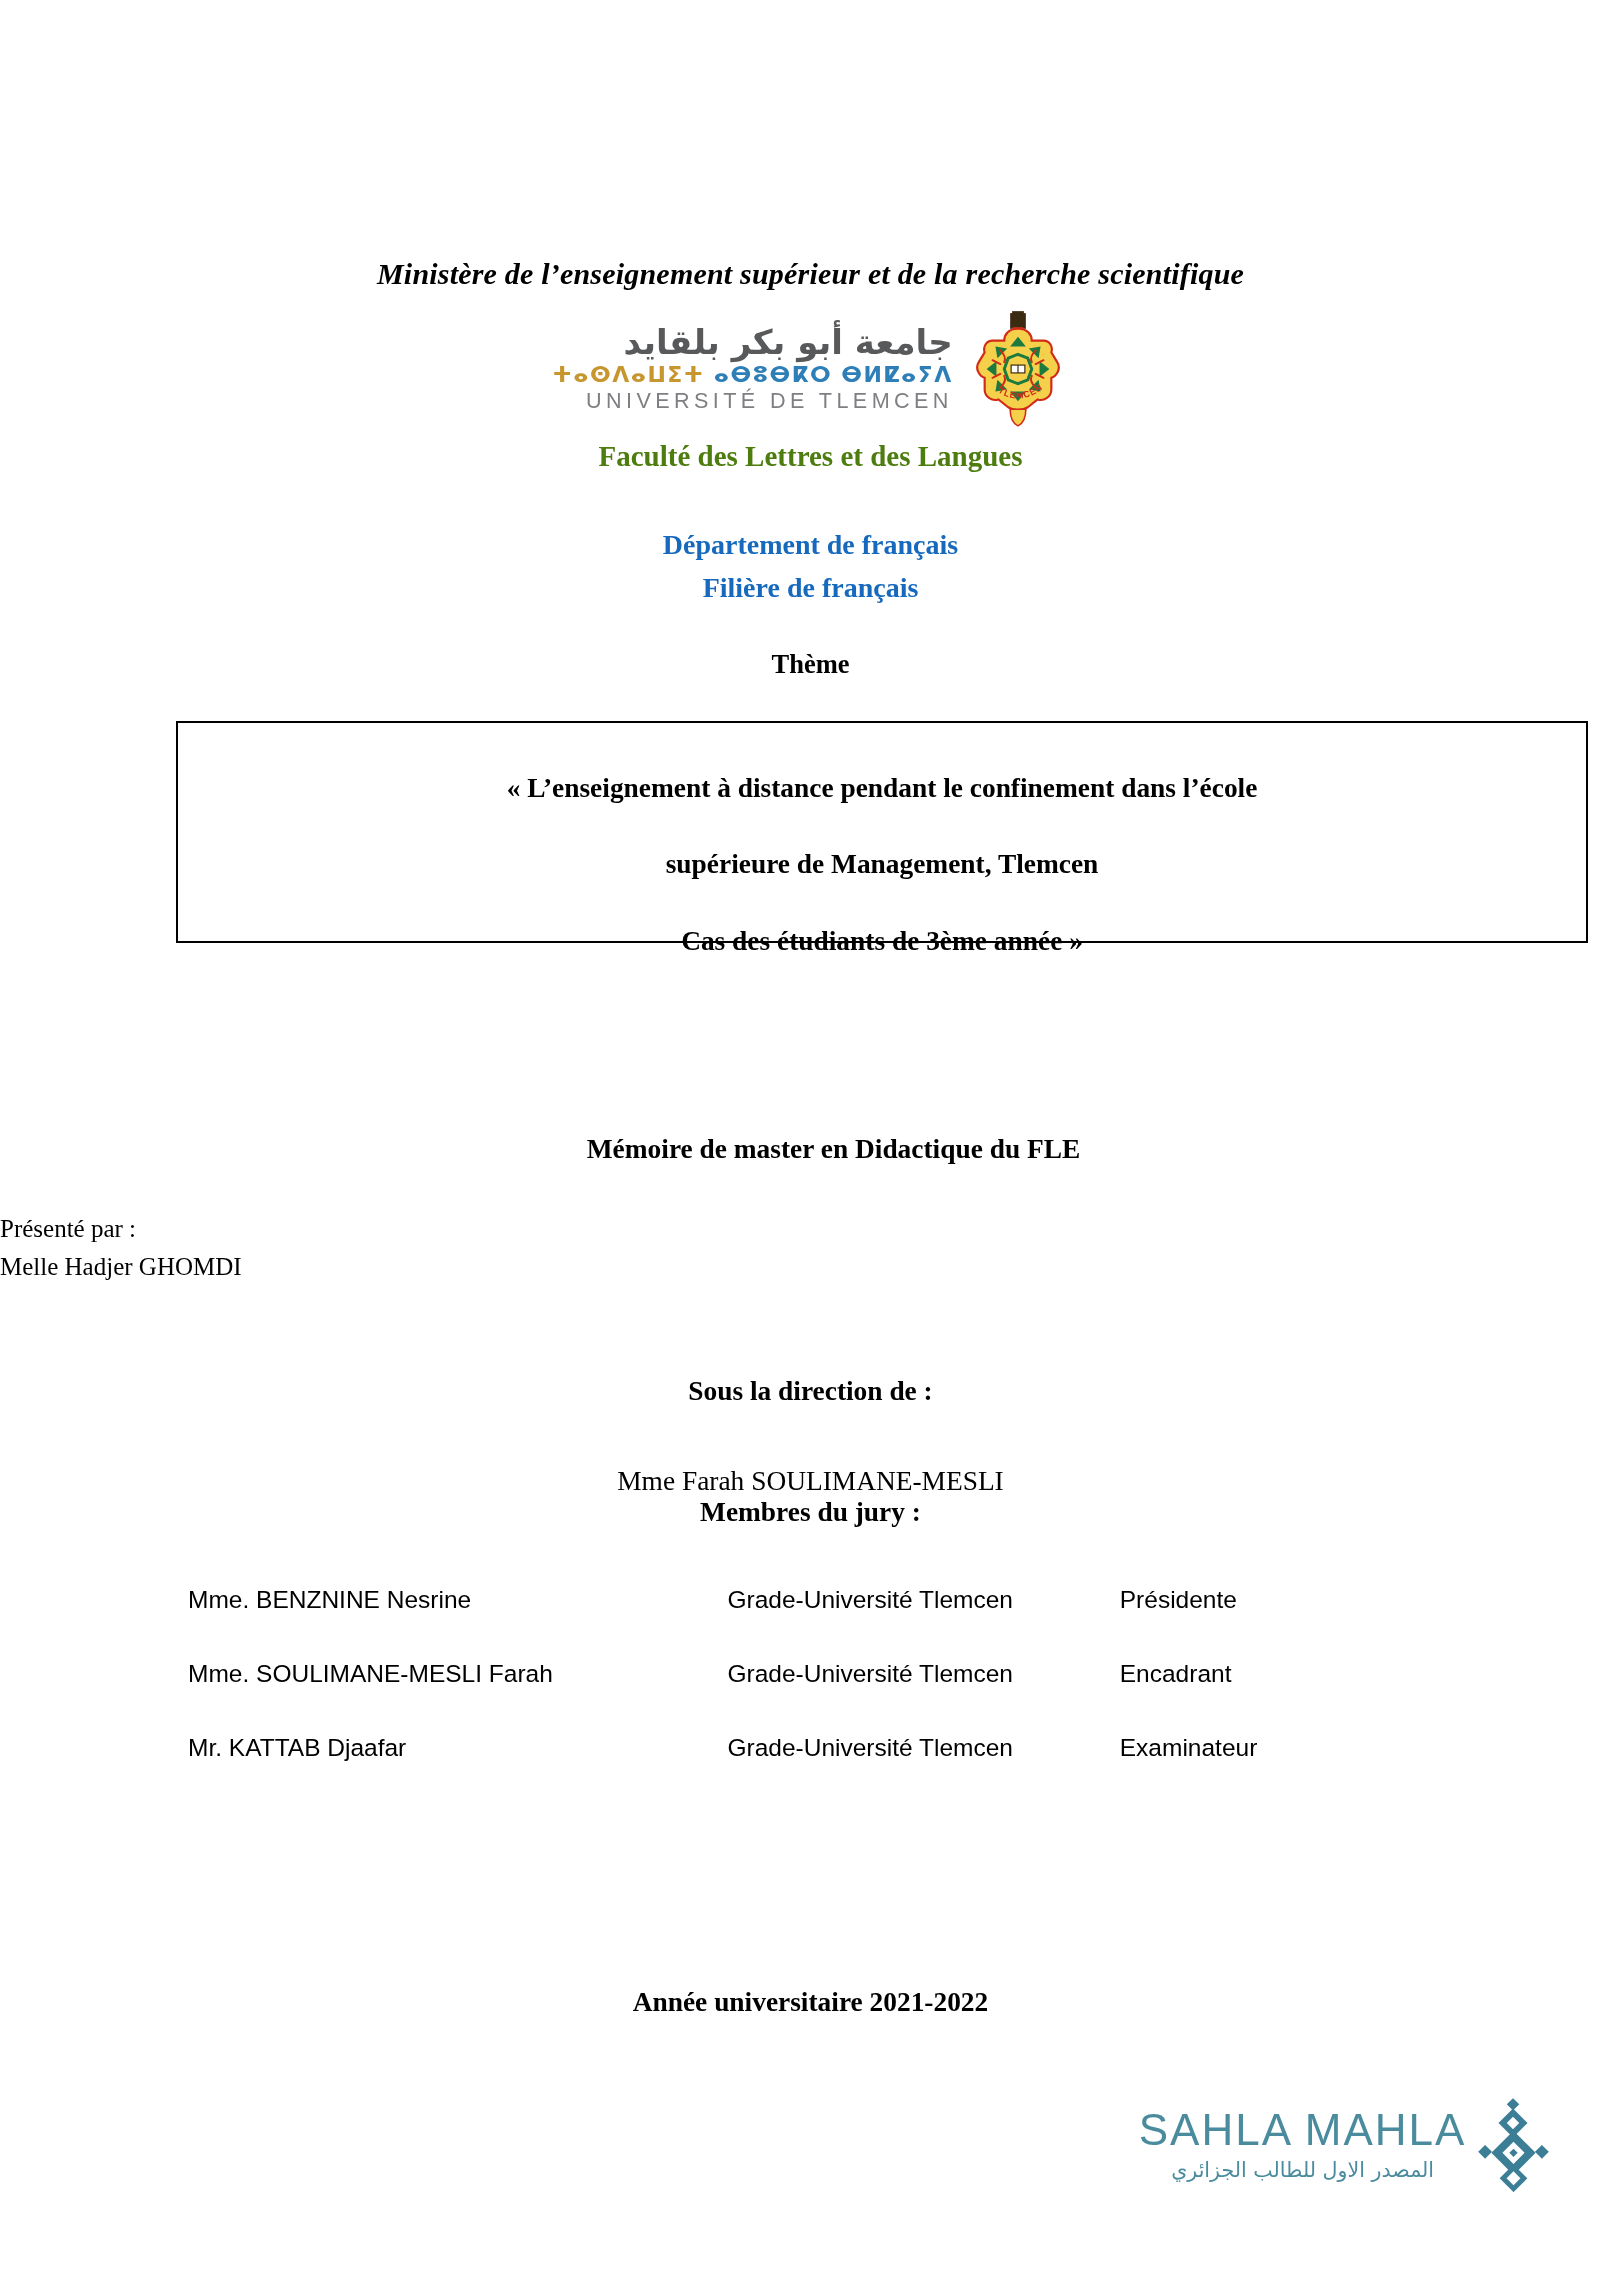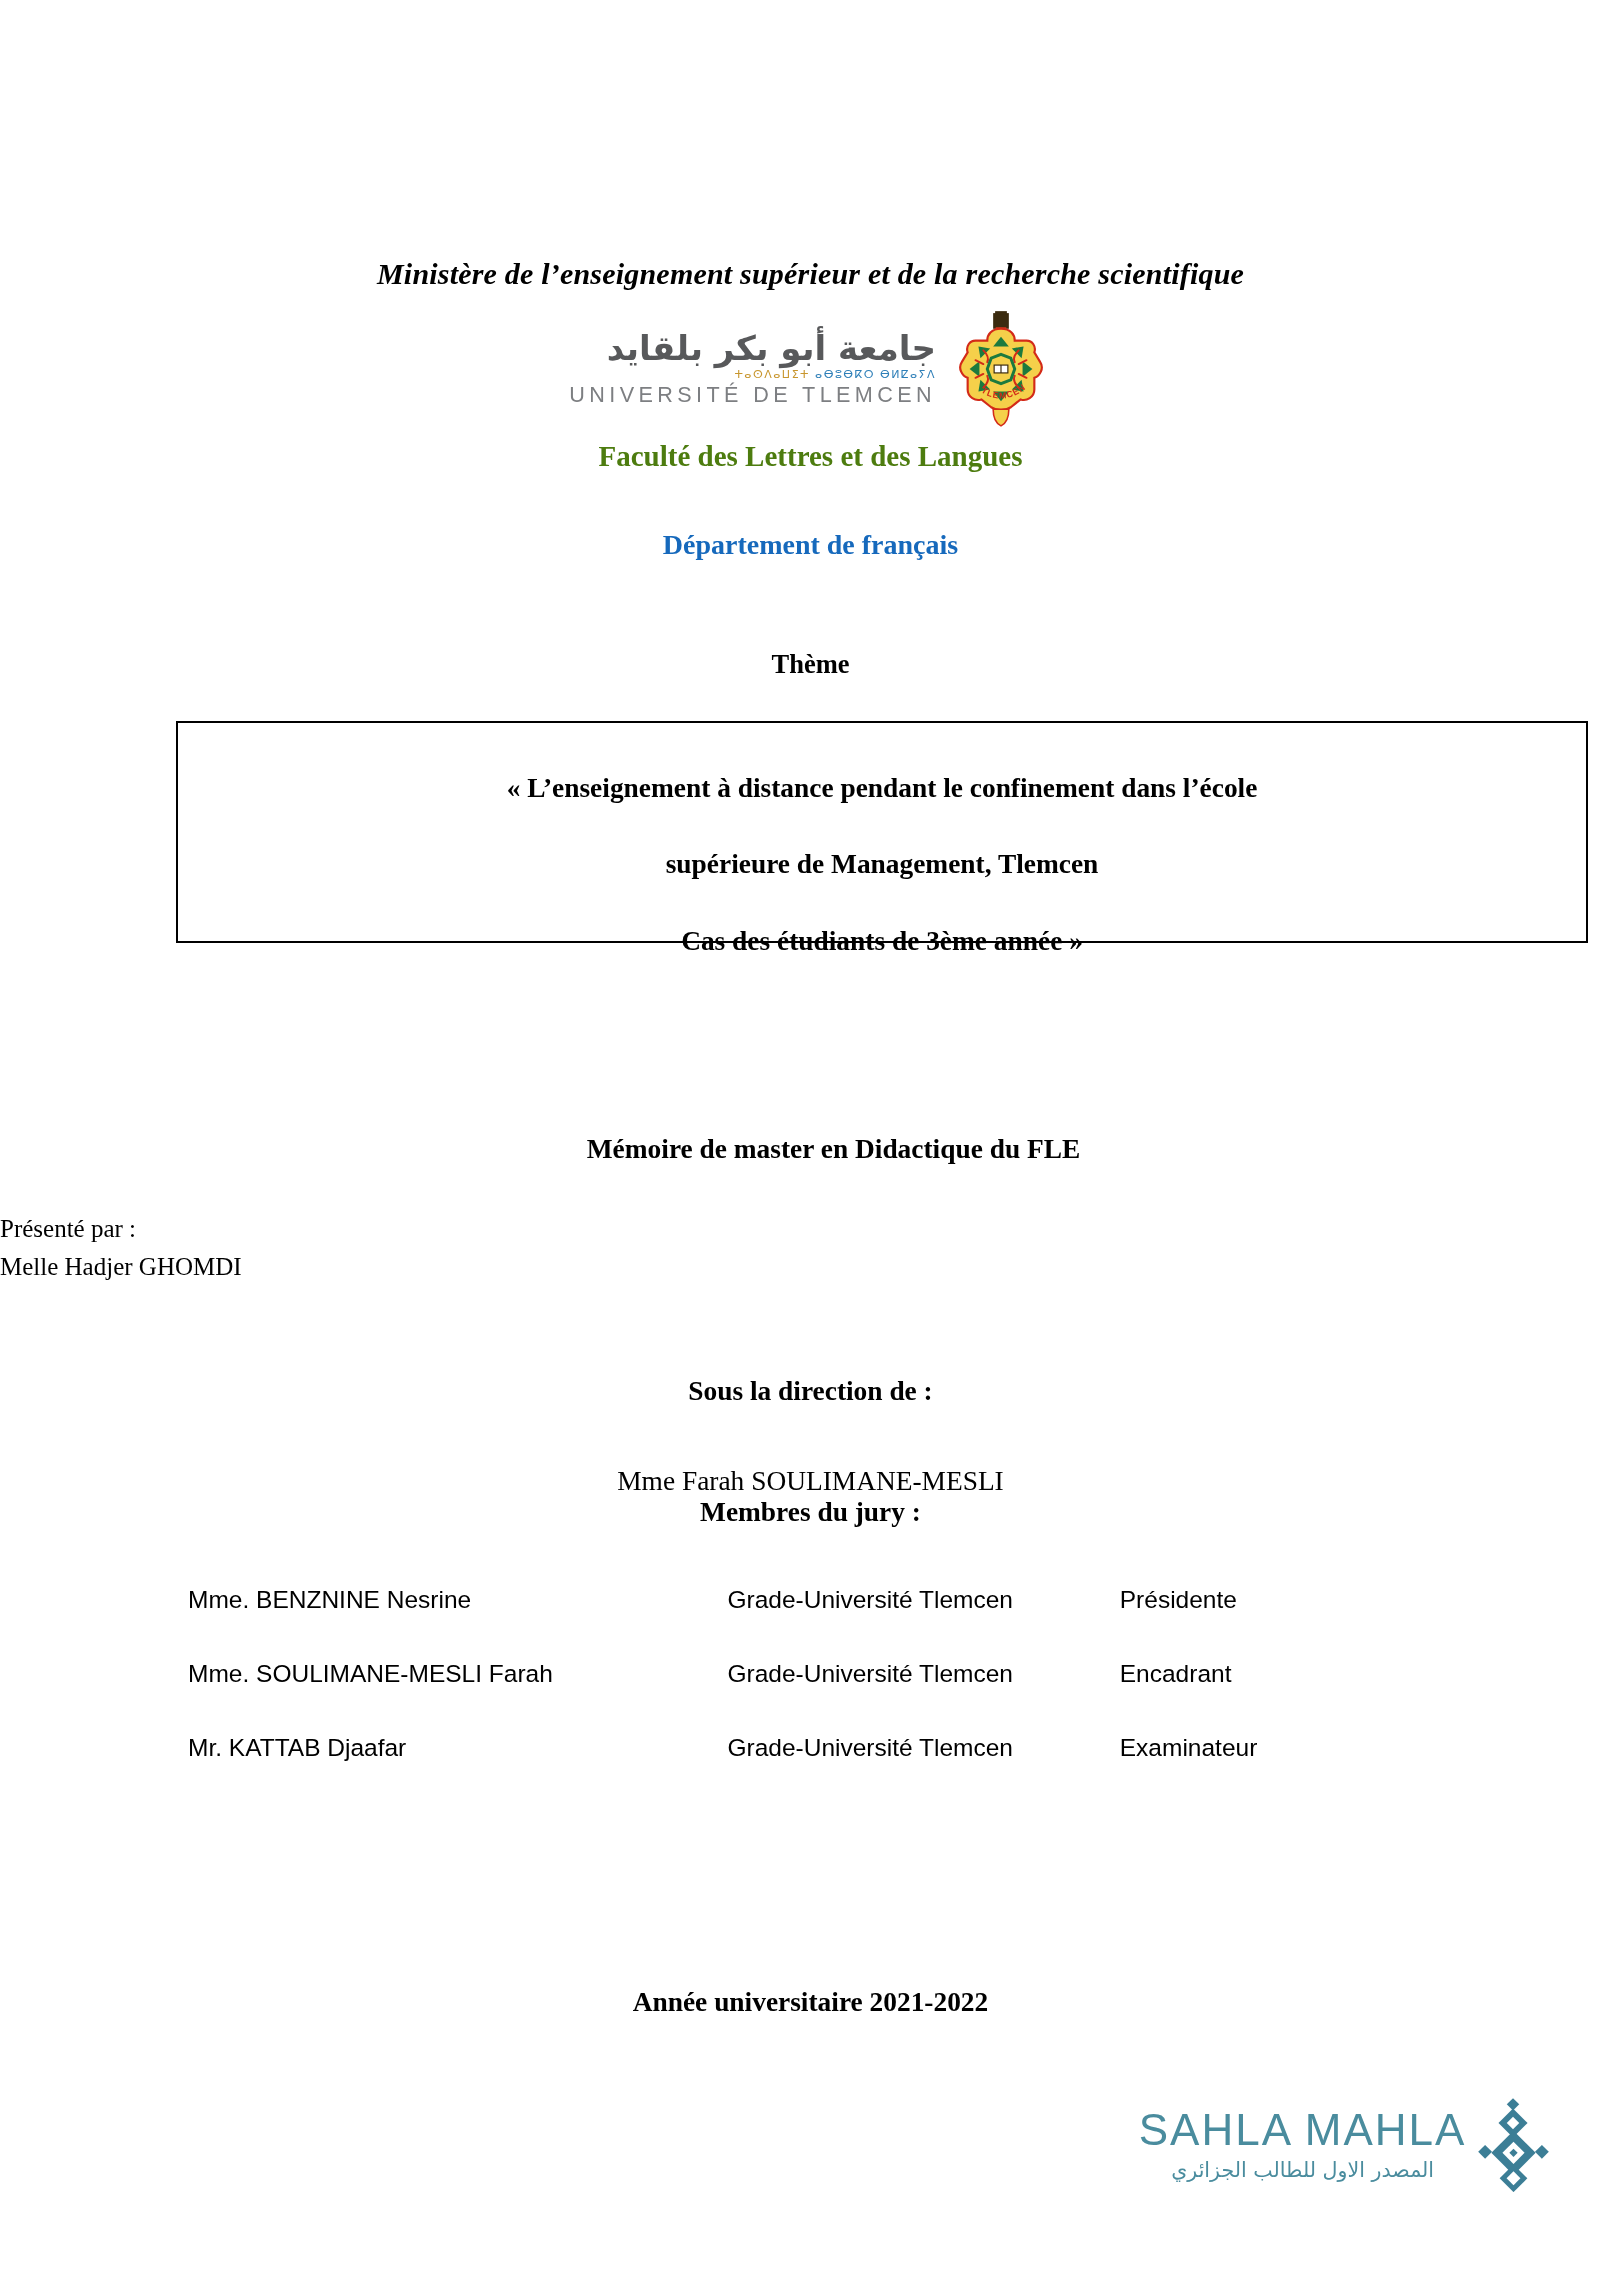--- a/index.html
+++ b/index.html
@@ -55,22 +55,22 @@
     font-family: "DejaVu Sans", sans-serif;
     font-size: 34px;
     font-weight: bold;
     color: #58595b;
     direction: rtl;
     letter-spacing: 1px;
     white-space: nowrap;
   }
   .logo-tifinagh {
     font-family: "DejaVu Sans", sans-serif;
-    font-size: 11px;
-    font-weight: normal;
+    font-size: 22px;
+    font-weight: bold;
     color: #c8962e;
     letter-spacing: 1.5px;
     white-space: nowrap;
     margin-top: 2px;
   }
   .logo-tifinagh .tif-blue { color: #2e7fb8; }
   .logo-latin {
     font-family: "Liberation Sans", sans-serif;
     font-size: 21.6px;
     color: #7d7f82;
@@ -318,20 +318,21 @@
       <text font-family="Liberation Sans, sans-serif" font-size="9" font-weight="bold" fill="#d32a18" letter-spacing="1">
         <textPath href="#tlemcen-arc" startOffset="8%">TLEMCEN</textPath>
       </text>
     </svg>
   </div>
 
   <div class="faculty">Faculté des Lettres et des Langues</div>
 
   <div class="dept">
     <div>Département de français</div>
+    <div>Filière de français</div>
   </div>
 
   <div class="theme-label">Thème</div>
 
   <div class="theme-box">
     <div class="theme-lines">
       <div>« L’enseignement à distance pendant le confinement dans l’école</div>
       <div>supérieure de Management, Tlemcen</div>
       <div>Cas des étudiants de 3ème année »</div>
     </div>

